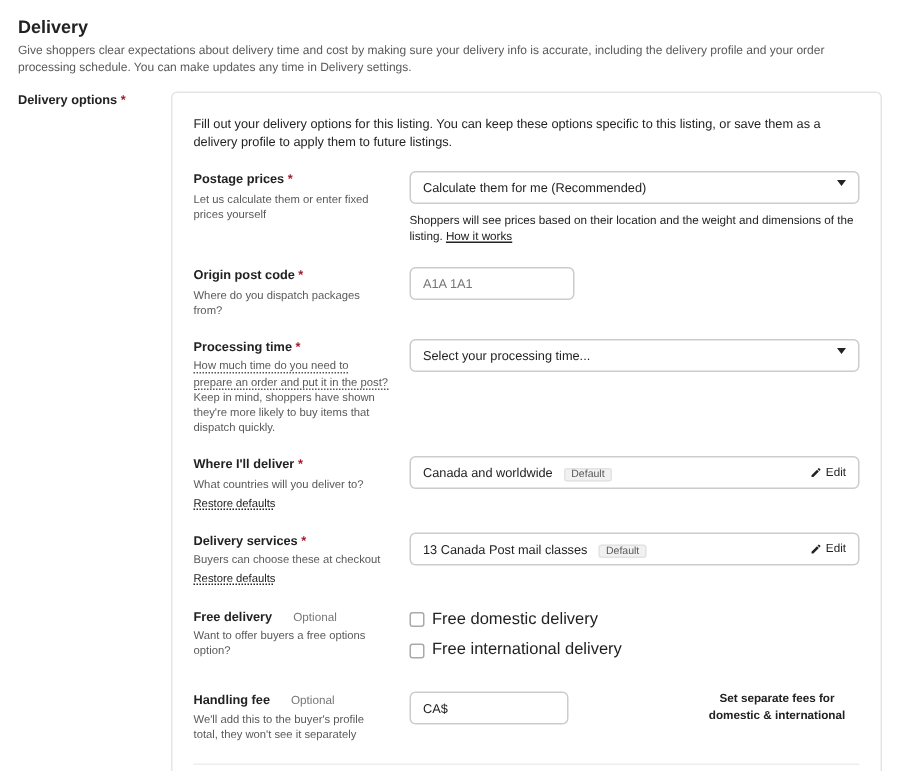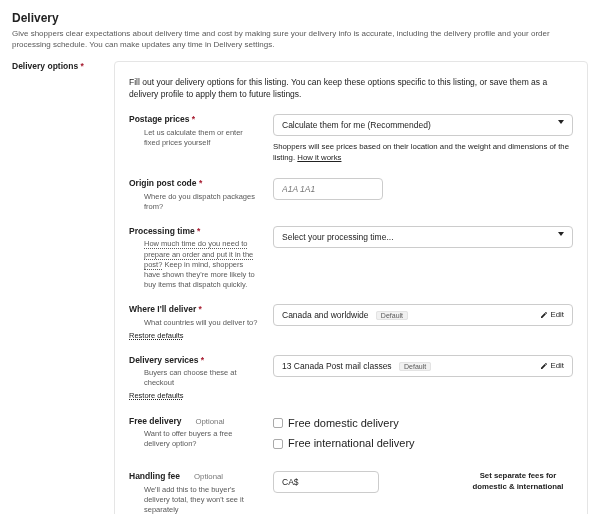--- a/index.html
+++ b/index.html
@@ -62,21 +62,20 @@
   }
   .field-title {
     font-size: 8.5px;
     font-weight: 600;
     margin-bottom: 2px;
   }
   .field-sub {
     font-size: 7.5px;
     color: #595959;
     line-height: 1.35;
-    margin-left: 15px;
   }
   .field-sub .dotted {
     border-bottom: 1px dotted #595959;
   }
   .restore {
     font-size: 7.5px;
     color: #222;
     text-decoration: underline dotted;
     display: inline-block;
     margin-top: 3px;
@@ -213,21 +212,21 @@
     </div>
 
     <div class="section-row">
       <div class="field-left">
         <div class="field-title">
           <span>Origin post code</span> <span class="req">*</span>
         </div>
         <div class="field-sub">Where do you dispatch packages from?</div>
       </div>
       <div class="field-right">
-        <input class="input-box input-narrow" style="color: rgb(136, 136, 136); font-style: italic;" placeholder="A1A 1A1">
+        <input class="input-box input-narrow" style="color: rgb(136, 136, 136);" placeholder="A1A 1A1">
       </div>
     </div>
 
     <div class="section-row">
       <div class="field-left">
         <div class="field-title">
           <span>Processing time</span> <span class="req">*</span>
         </div>
         <div class="field-sub">
           <span class="dotted">How much time do you need to prepare an order and put it in the post?</span><span> Keep in mind, shoppers have shown they're more likely to buy items that dispatch quickly.</span>
@@ -287,40 +286,40 @@
           </span>
         </div>
       </div>
     </div>
 
     <div class="section-row">
       <div class="field-left">
         <div class="field-title">
           <span>Free delivery</span><span class="optional">Optional</span>
         </div>
-        <div class="field-sub">Want to offer buyers a free delivery option?</div>
+        <div class="field-sub">Want to offer buyers a free options option?</div>
       </div>
       <div class="field-right">
         <div class="chk-row">
           <span class="chk"></span>
           <span>Free domestic delivery</span>
         </div>
         <div class="chk-row">
           <span class="chk"></span>
           <span>Free international delivery</span>
         </div>
       </div>
     </div>
 
     <div class="section-row handling-row">
       <div class="field-left">
         <div class="field-title">
           <span>Handling fee</span><span class="optional">Optional</span>
         </div>
-        <div class="field-sub">We'll add this to the buyer's delivery total, they won't see it separately</div>
+        <div class="field-sub">We'll add this to the buyer's profile total, they won't see it separately</div>
       </div>
       <div class="field-right" style="display:flex; align-items:flex-start; gap:10px;">
         <div class="select-box" style="justify-content:flex-start;">
           <span>CA$</span>
         </div>
         <div style="flex:1;"></div>
         <div class="extra-link">Set separate fees for domestic &amp; international</div>
       </div>
     </div>
 

